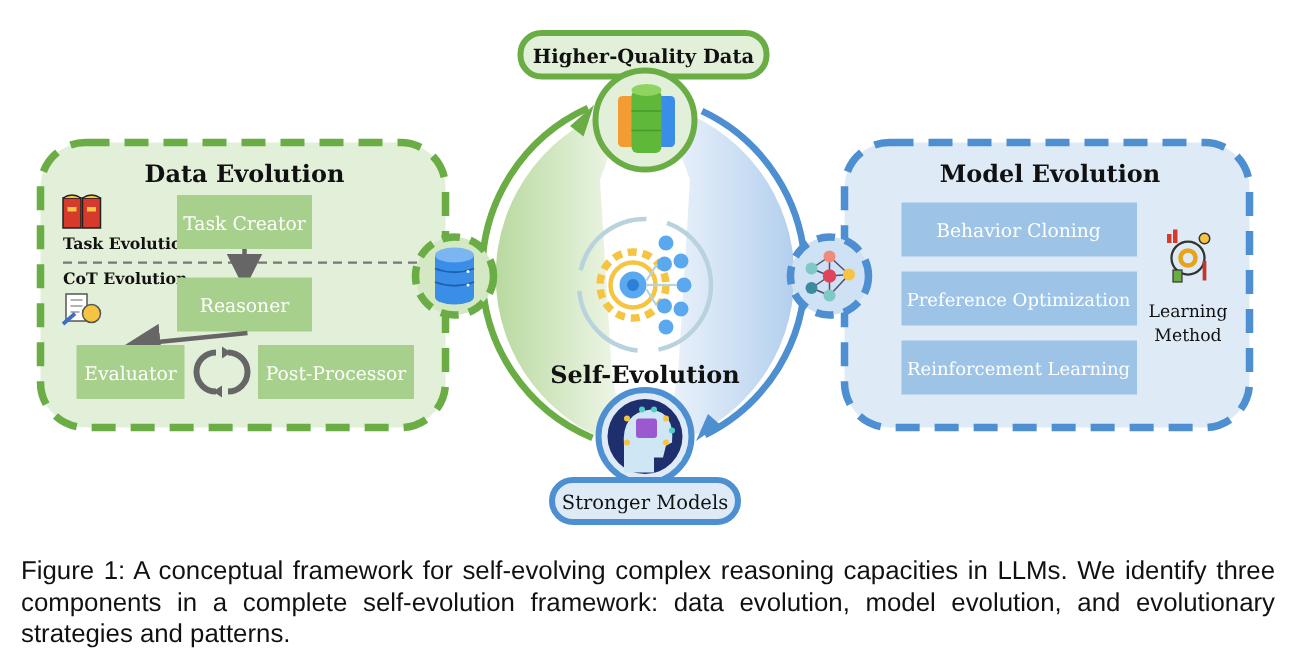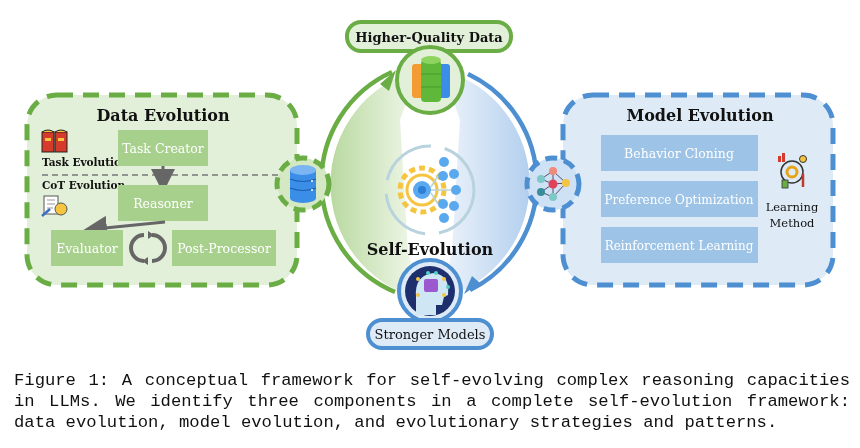--- a/index.html
+++ b/index.html
@@ -1,20 +1,20 @@
 <!DOCTYPE html>
 <html><head>
 <meta charset="utf-8">
 <style>
   html, body { margin: 0; padding: 0; background: #ffffff; }
   body { width: 860px; height: 448px; position: relative; overflow: hidden; font-family: "DejaVu Serif", serif; }
   svg#fig { position: absolute; left: 0; top: 0; }
   .caption {
     position: absolute; left: 14px; top: 370px; width: 836px;
-    font-family: Liberation Mono, monospace; font-size: 17.2px; line-height: 21px; color: #111;
+    font-family: Liberation Sans, sans-serif; font-size: 17.2px; line-height: 21px; color: #111;
     text-align: justify;
   }
   .t-title { font-family: "DejaVu Serif", serif; font-weight: bold; fill: #111; }
   .t-box { font-family: "DejaVu Serif", serif; fill: #ffffff; }
   .t-small { font-family: "DejaVu Serif", serif; fill: #111; }
   .t-pill { font-family: "DejaVu Serif", serif; fill: #111; }
 </style>
 </head>
 <body>
 

